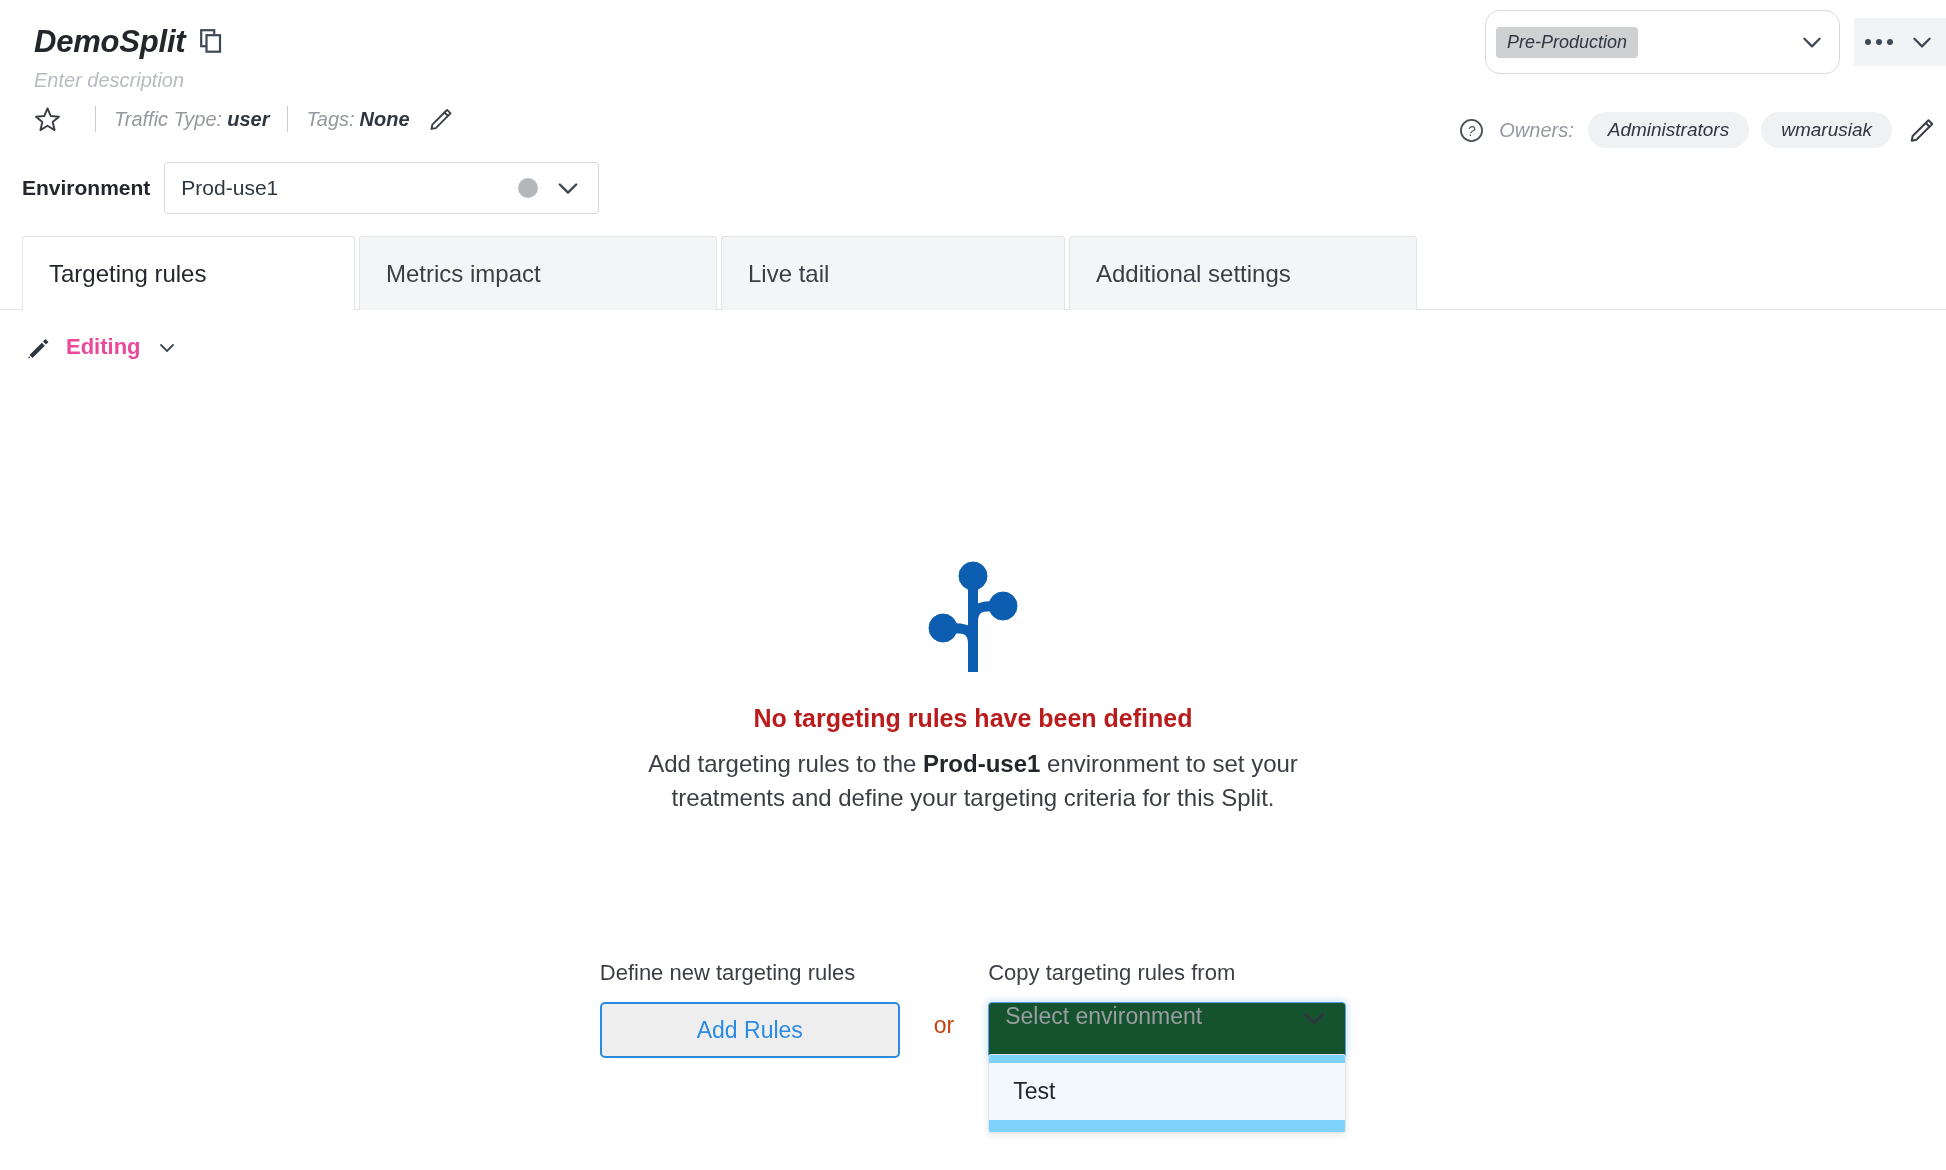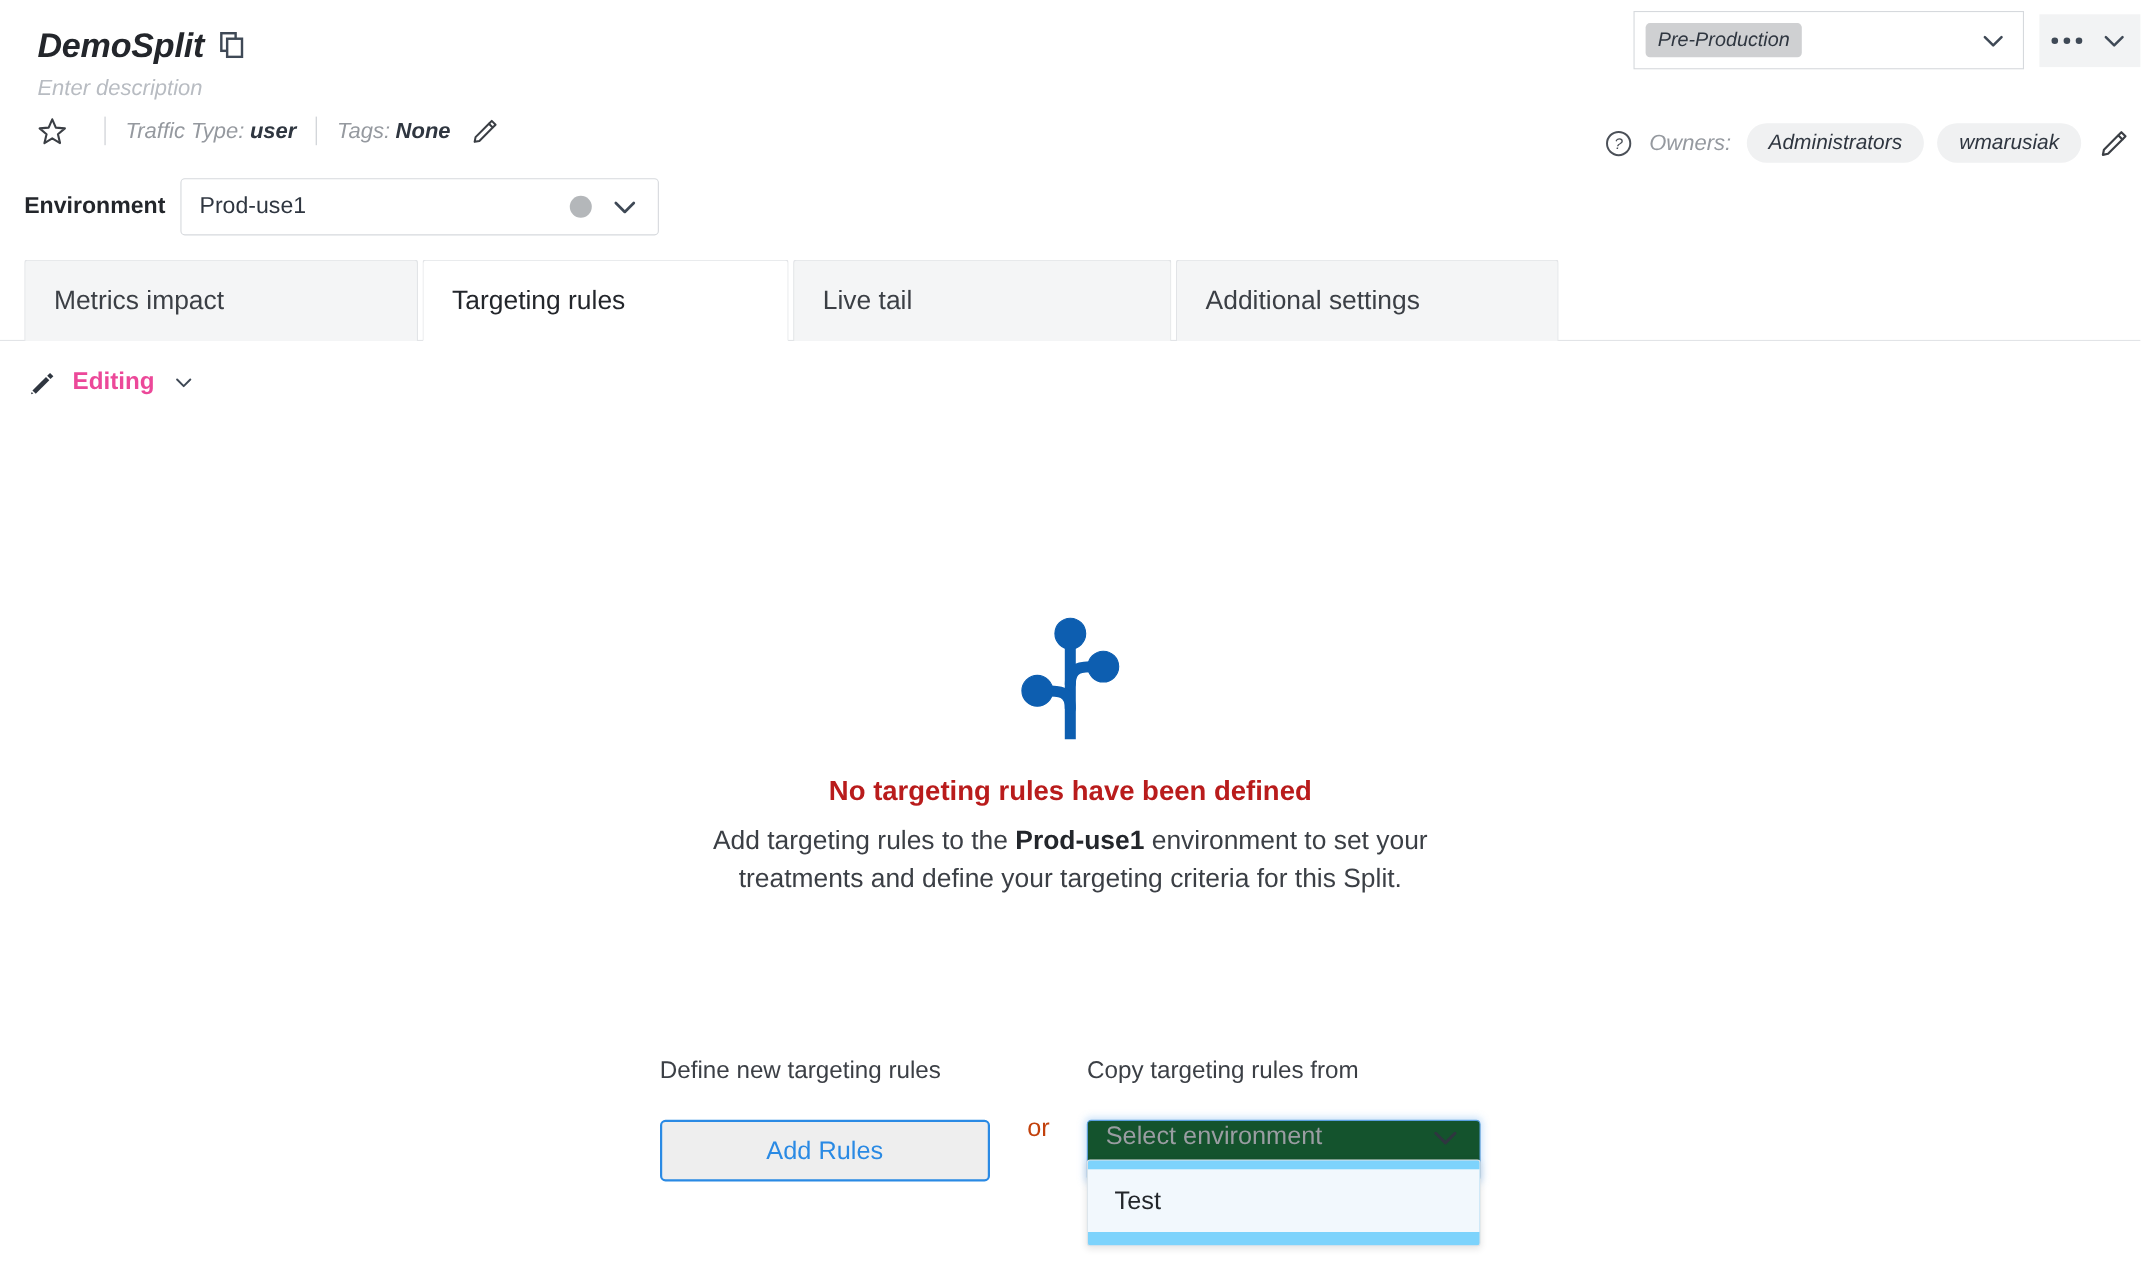--- a/index.html
+++ b/index.html
@@ -63,23 +63,23 @@
 
   
   .header-right-top {
     position: absolute;
     top: 10px; right: 0px;
     display: flex;
     align-items: center;
     gap: 14px;
   }
   .env-scope-select {
-    width: 355px; height: 53px;
+    width: 355px; height: 64px;
     border: 1px solid #d6d9dd;
-    border-radius: 0;
+    border-radius: 15px;
     background: #fff;
     display: flex; align-items: center;
     padding: 0 14px 0 10px;
     cursor: pointer;
   }
   .scope-pill {
     background: #cfd0d2;
     border-radius: 4px;
     padding: 5px 11px;
     font-size: 18px;
@@ -228,21 +228,21 @@
   }
   .actions-inner {
     display: flex;
     align-items: flex-start;
     gap: 0;
   }
   .action-col { display: flex; flex-direction: column; }
   .action-col .caption {
     font-size: 22px;
     color: #3b3f45;
-    margin-bottom: 32px;
+    margin-bottom: 16px;
     white-space: nowrap;
   }
   .add-rules-btn {
     width: 300px; height: 56px;
     background: #eeeeee;
     border: 2px solid #2a8ae4;
     border-radius: 5px;
     color: #2a8ae4;
     font-size: 23px;
     font-family: "Liberation Sans", sans-serif;
@@ -375,25 +375,25 @@
     <span class="env-dot"></span>
     <span class="chev" style="margin-left:0;">
       <svg width="28" height="28" viewBox="0 0 24 24">
         <polyline points="5,9 12,16 19,9" fill="none" stroke="#3f4956" stroke-width="2.1" stroke-linecap="round" stroke-linejoin="round"></polyline>
       </svg>
     </span>
   </div>
 </div>
 
 <div class="tabs">
+  <div class="tab active tab-t0">
+    <span>Targeting rules</span>
+  </div>
   <div class="tab tab-t1">
     <span>Metrics impact</span>
-  </div>
-  <div class="tab active tab-t0">
-    <span>Targeting rules</span>
   </div>
   <div class="tab tab-t2">
     <span>Live tail</span>
   </div>
   <div class="tab tab-t4">
     <span>Additional settings</span>
   </div>
 </div>
 
 <div class="editing-bar">

